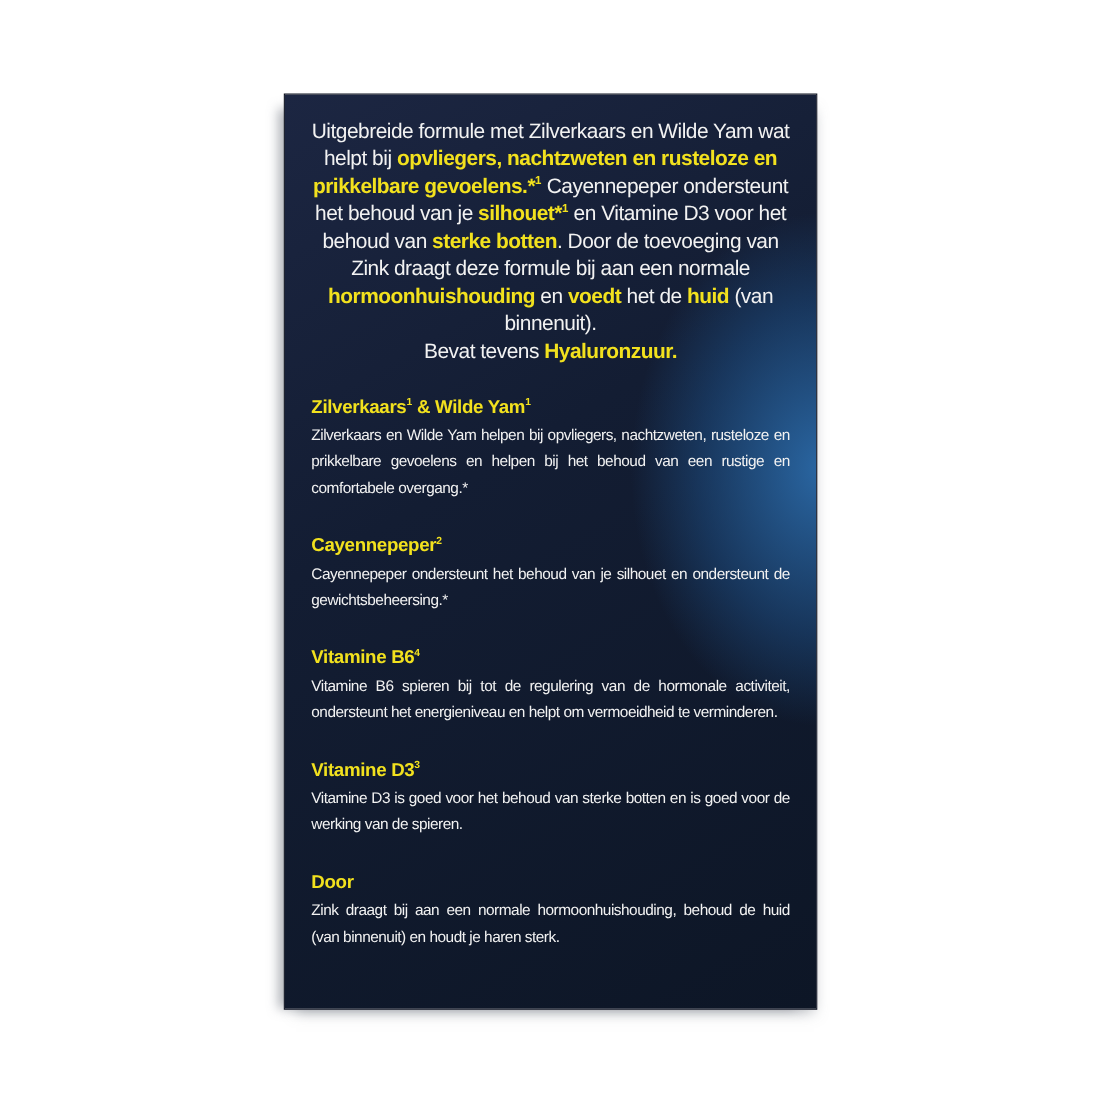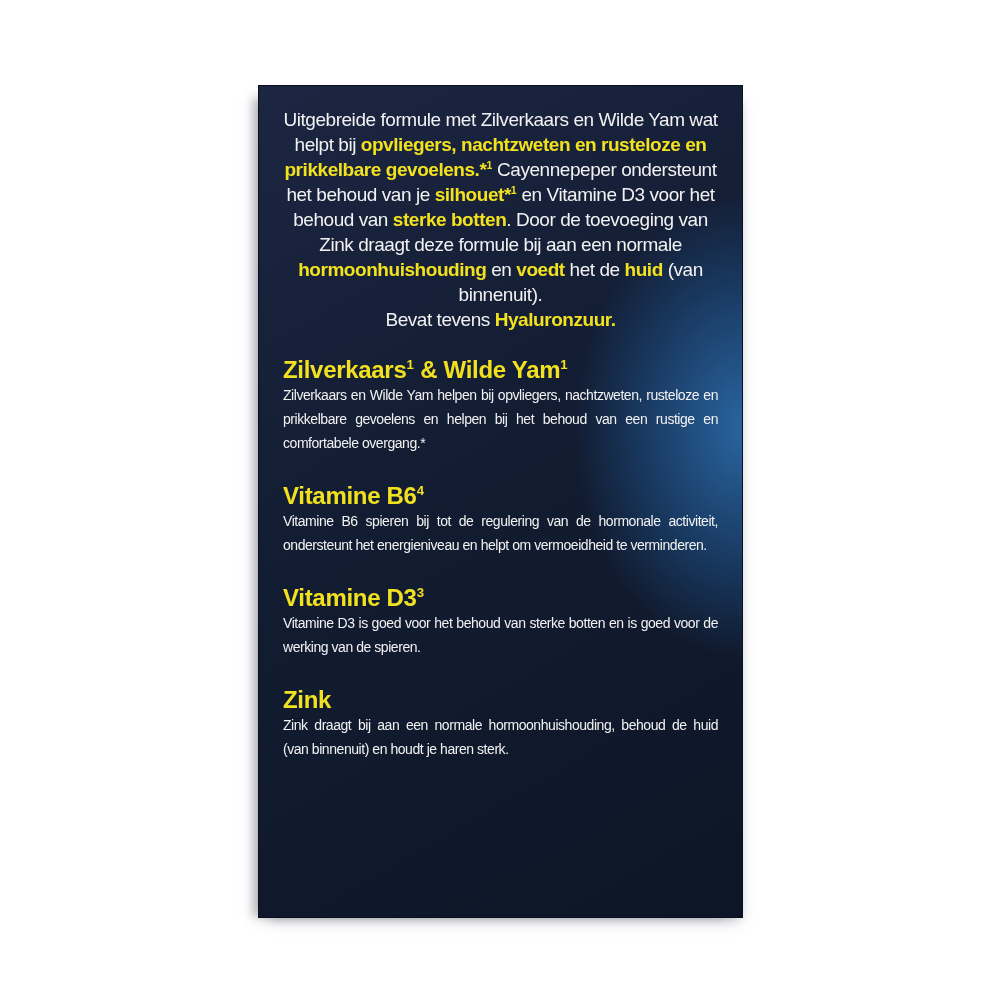--- a/index.html
+++ b/index.html
@@ -54,21 +54,21 @@
     font-size: 0.55em;
     line-height: 0;
     vertical-align: super;
     letter-spacing: 0;
   }
   .sec {
     margin: 0 0 29px 0;
   }
   .sec-heading {
     margin: 0 0 1px 0;
-    font-size: 24px;
+    font-size: 17px;
     line-height: 24px;
     font-weight: 700;
     letter-spacing: -0.3px;
     color: var(--accent-yellow, #f2e11e);
   }
   .sec-body {
     margin: 0;
     font-size: 14px;
     line-height: 24px;
     letter-spacing: -0.45px;
@@ -82,30 +82,34 @@
 <div class="page">
   <div class="label-panel">
 
     <p class="intro"><span>Uitgebreide formule met Zilverkaars en Wilde Yam wat helpt bij </span><span class="y">opvliegers, nachtzweten en rusteloze en prikkelbare gevoelens.*</span><sup class="y">1</sup><span> Cayennepeper ondersteunt het behoud van je </span><span class="y">silhouet*</span><sup class="y">1</sup><span> en Vitamine D3 voor het behoud van </span><span class="y">sterke botten</span><span>. Door de toevoeging van Zink draagt deze formule bij aan een normale </span><span class="y">hormoonhuishouding</span><span> en </span><span class="y">voedt</span><span> het de </span><span class="y">huid</span><span> (van binnenuit).</span><br><span>Bevat tevens </span><span class="y">Hyaluronzuur.</span></p>
 
     <section class="sec">
       <h2 class="sec-heading"><span>Zilverkaars</span><sup>1</sup><span> &amp; Wilde Yam</span><sup>1</sup></h2>
       <p class="sec-body">Zilverkaars en Wilde Yam helpen bij opvliegers, nachtzweten, rusteloze en prikkelbare gevoelens en helpen bij het behoud van een rustige en comfortabele overgang.*</p>
     </section>
 
+    <section class="sec">
+      <h2 class="sec-heading"><span>Cayennepeper</span><sup>2</sup></h2>
+      <p class="sec-body">Cayennepeper ondersteunt het behoud van je silhouet en ondersteunt de gewichtsbeheersing.*</p>
+    </section>
 
     <section class="sec">
       <h2 class="sec-heading"><span>Vitamine B6</span><sup>4</sup></h2>
       <p class="sec-body">Vitamine B6 spieren bij tot de regulering van de hormonale activiteit, ondersteunt het energieniveau en helpt om vermoeidheid te verminderen.</p>
     </section>
 
     <section class="sec">
       <h2 class="sec-heading"><span>Vitamine D3</span><sup>3</sup></h2>
       <p class="sec-body">Vitamine D3 is goed voor het behoud van sterke botten en is goed voor de werking van de spieren.</p>
     </section>
 
     <section class="sec">
-      <h2 class="sec-heading"><span>Zink</span><sup></sup></h2>
+      <h2 class="sec-heading"><span>Door</span><sup></sup></h2>
       <p class="sec-body">Zink draagt bij aan een normale hormoonhuishouding, behoud de huid (van binnenuit) en houdt je haren sterk.</p>
     </section>
 
   </div>
 </div>
 
 </body></html>

